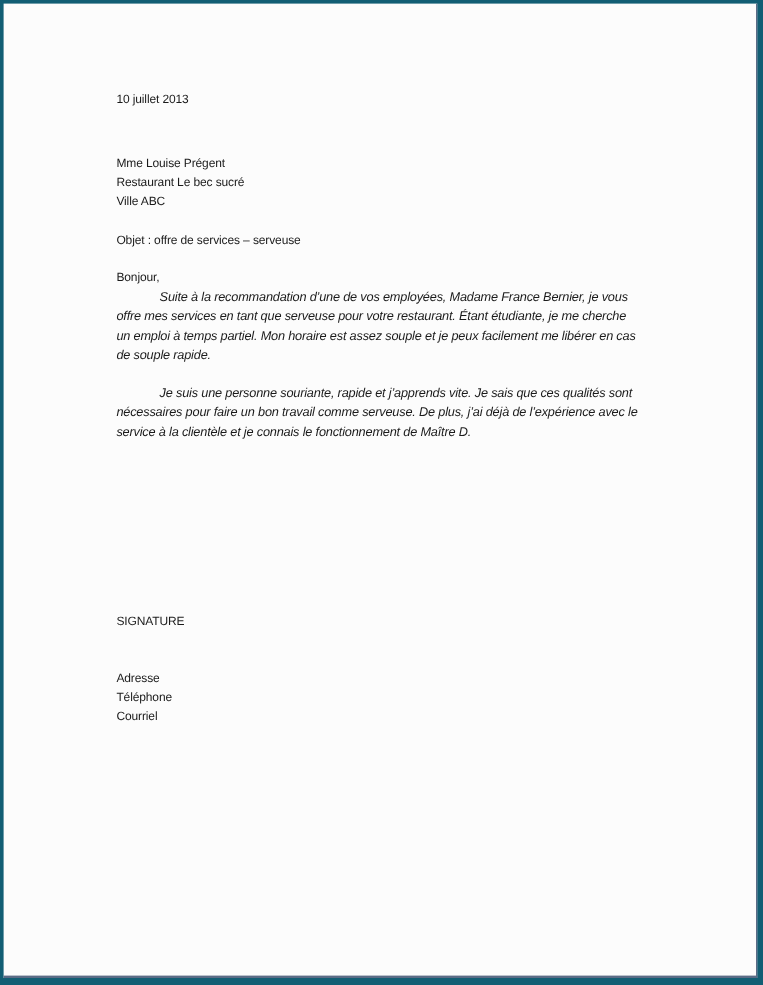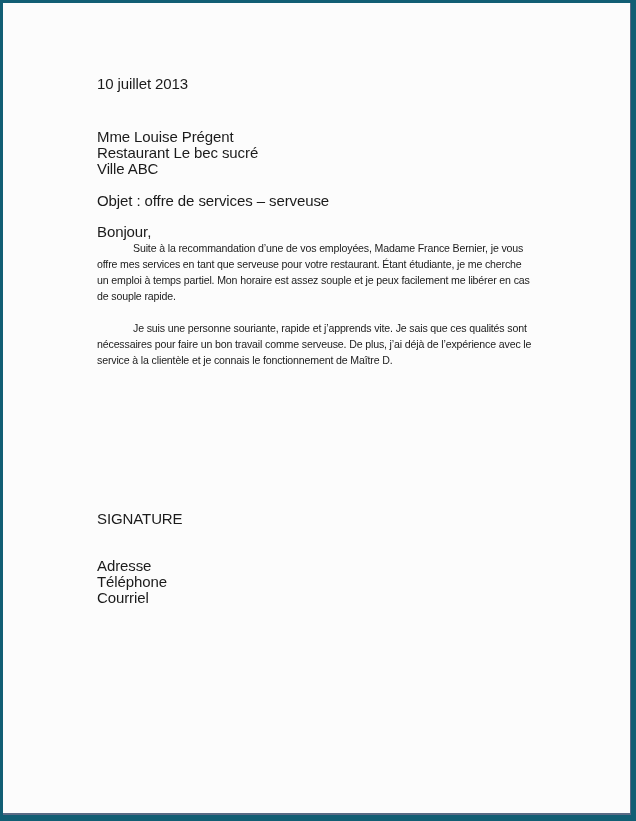--- a/index.html
+++ b/index.html
@@ -16,36 +16,36 @@
       width: 628px; height: 812px;
       background: #fcfcfc;
       border-right: 1px solid #5b6b86;
       border-bottom: 2px solid #5b6b86;
       box-sizing: border-box;
     }
     .text {
       position: absolute;
       left: 94px;
       width: 450px;
-      font-size: 15px;
+      font-size: 10px;
       line-height: 16px;
       color: #1b1b1b;
       letter-spacing: -0.1px;
       white-space: nowrap;
     }
     .para {
       position: absolute;
       left: 94px;
       width: 453px;
       font-size: 10.6px;
       line-height: 16px;
       color: #1b1b1b;
       letter-spacing: -0.15px;
     }
-    .para .line { display: block; white-space: nowrap; }
+    .para .line { display: block; white-space: nowrap; font-style: italic; }
     .para .line.indent { padding-left: 36px; }
   </style>
 </head>
 <body>
 
 <div class="page">
 
   <div class="text" style="top:73px">10 juillet 2013</div>
 
   <div class="text" style="top:126px">Mme Louise Prégent</div>

